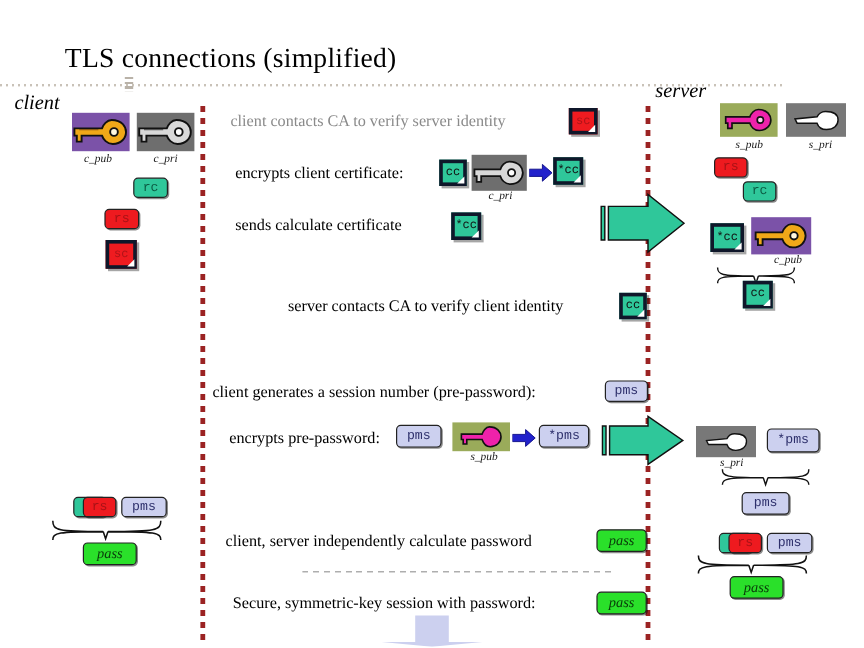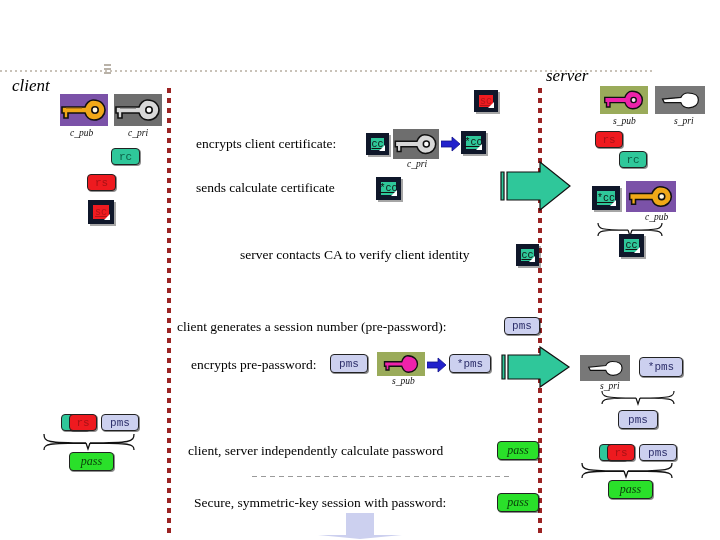--- a/index.html
+++ b/index.html
@@ -44,24 +44,23 @@
   
   .stepline{
     font-family:"Liberation Serif", serif;
     font-size:13.5px;color:#000;white-space:nowrap;
   }
   .stepline.grey{color:#8a8a8a;}
   
   .cert{
     position:absolute;box-sizing:border-box;
     font-family:"Liberation Mono","DejaVu Sans Mono",monospace;
-    font-size:10px;color:#111;border:5px solid #0f172a;
+    font-size:10px;color:#111;border:3px solid #0f172a;
     display:flex;align-items:center;justify-content:center;
     box-shadow:2px 2px 0 rgba(0,0,0,.35);
-    text-decoration:underline;
   }
   .cert.teal{background:#2fc79a;}
   .cert.red{background:#ef1b20;color:#b01418;}
   .cert::after{
     content:"";position:absolute;right:-1px;bottom:-1px;
     border-left:6px solid transparent;border-bottom:6px solid #fff;
   }
 
   
   .kbox{
@@ -97,20 +96,21 @@
     background-image:repeating-linear-gradient(to right,#9a9a9a 0 5px,transparent 5px 9px);
   }
   
   #final-arrow{left:300px;top:505px;}
 </style>
 </head>
 <body>
 
 <div id="stage">
 
+  <div class="abs" id="title">TLS connections (simplified)</div>
   <div class="abs" id="title-rule"></div>
   <div class="abs" id="title-rule-dot"></div>
 
   <div class="abs collabel" id="client-label">client</div>
   <div class="abs collabel" id="server-label">server</div>
 
   <div class="abs lifeline" id="lifeline-left"></div>
   <div class="abs lifeline" id="lifeline-right"></div>
 
   <div class="keyimg" style="left:60px;top:94px;width:48px;height:32px;background:#7b52a8;">
@@ -140,20 +140,21 @@
   <div class="cert red" style="left:88px;top:200px;width:26px;height:24px;">sc</div>
 
   <div class="kbox teal" style="left:37px;top:414px;width:28px;height:17px;">rc</div>
   <div class="kbox red" style="left:69px;top:414px;width:28px;height:17px;">rs</div>
   <div class="kbox lav" style="left:101px;top:414px;width:38px;height:17px;">pms</div>
   <svg class="brace" style="left:42px;top:432px;" width="96" height="20">
     <path d="M2 2 C2 10 6 11 44 11 C6 11 2 12 2 18 M92 2 C92 10 88 11 48 11 C88 11 92 12 92 18 M44 11 L46 17 L48 11" fill="none" stroke="#111" stroke-width="1.3"></path>
   </svg>
   <div class="kbox green" style="left:69px;top:452px;width:45px;height:19px;">pass</div>
 
+  <div class="abs stepline grey" style="left:192px;top:93px;">client contacts CA to verify server identity</div>
   <div class="cert red" style="left:474px;top:90px;width:24px;height:22px;">sc</div>
 
   <div class="abs stepline" style="left:196px;top:136px;">encrypts client certificate:</div>
   <div class="cert teal" style="left:366px;top:133px;width:23px;height:22px;">cc</div>
   <div class="keyimg" style="left:393px;top:129px;width:46px;height:30px;background:#6e6e6e;">
     <svg width="46" height="30" viewBox="0 0 48 32">
       <g stroke="#111" stroke-width="1.6" fill="#d8d8d8">
         <path d="M33 6 C42 6 45 12 45 16 C45 21 41 26 34 26 C29 26 26 22 25 19 L8 19 L8 24 L4 24 L4 19 L2 19 L2 13 L25 13 C26 10 29 6 33 6 Z"></path>
         <circle cx="35" cy="16" r="3.2" fill="#fdfdfd"></circle>
       </g>

